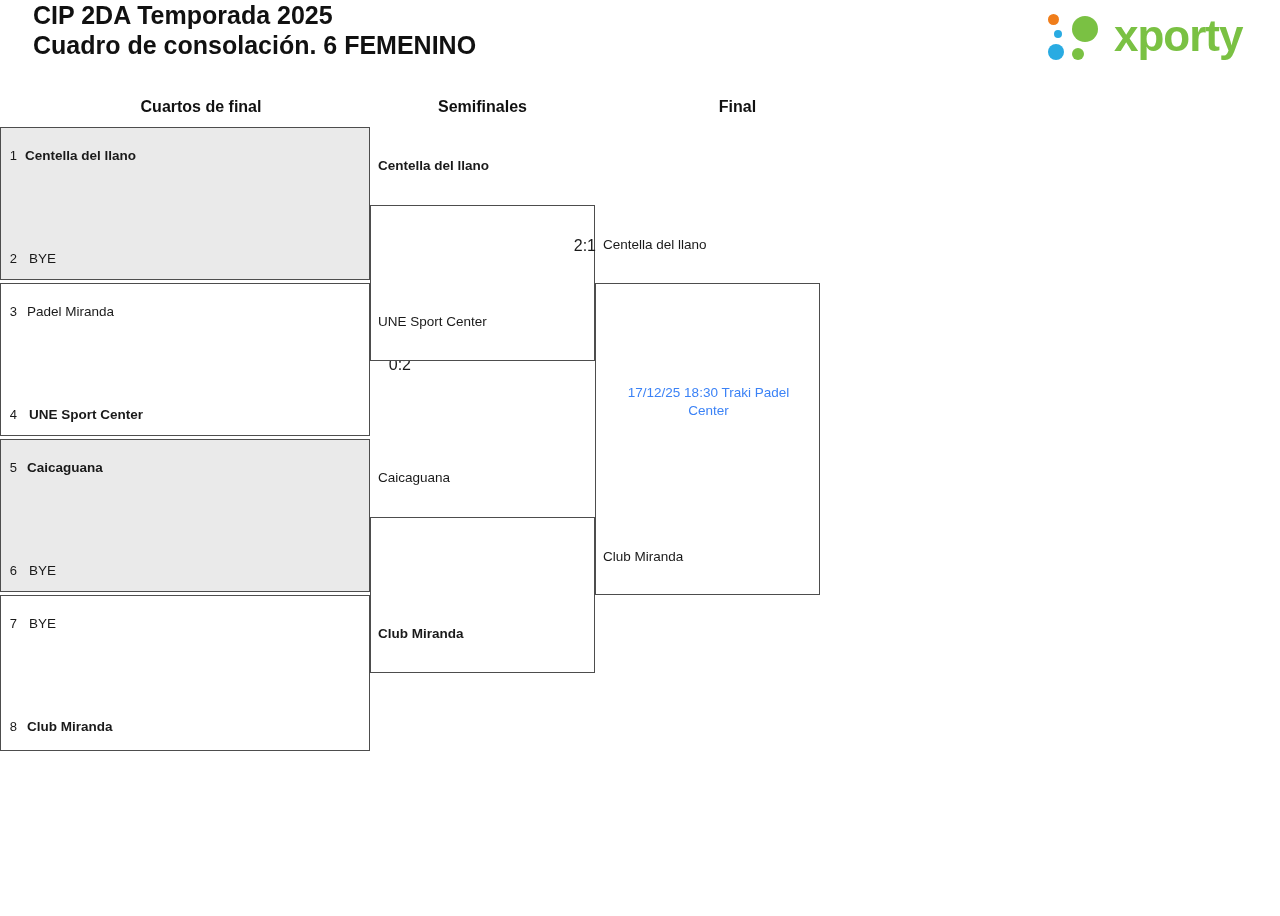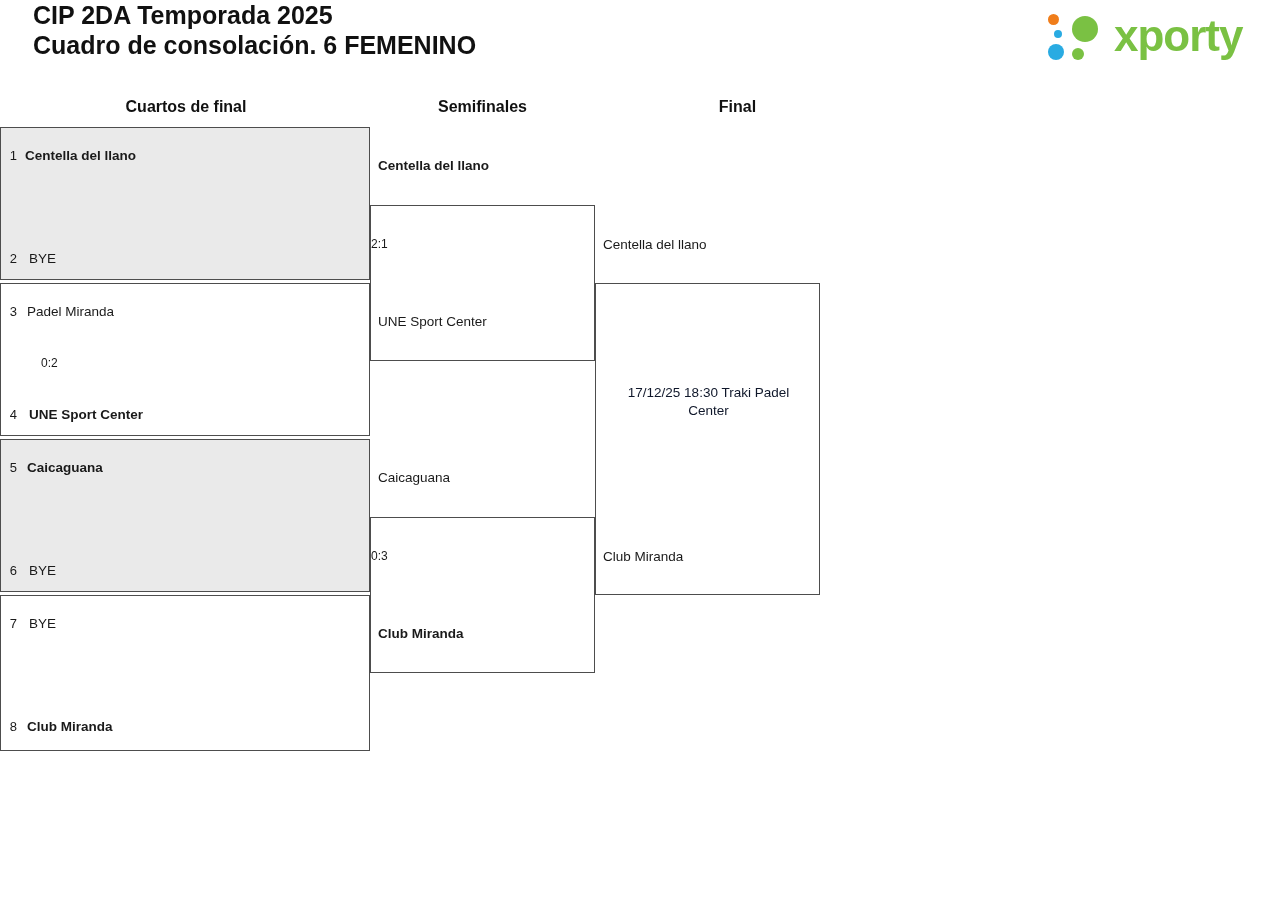--- a/index.html
+++ b/index.html
@@ -53,21 +53,21 @@
 
   
   .round-header {
     position: absolute;
     text-align: center;
     font-size: 16px;
     font-weight: bold;
     color: #111111;
     top: 98px;
   }
-  #round-header-0 { left: 1px;   width: 370px; }
+  #round-header-0 { left: 16px;   width: 370px; }
   #round-header-1 { left: 370px; width: 225px; }
   #round-header-2 { left: 625px; width: 225px; }
 
   
   .match {
     position: absolute;
     box-sizing: border-box;
     border: 1px solid #4d4d4d;
   }
   .match.shaded { background: #eaeaea; }
@@ -82,28 +82,28 @@
   }
   .team {
     position: absolute;
     font-size: 13.5px;
     color: #1a1a1a;
     white-space: nowrap;
   }
   .team.win { font-weight: bold; }
   .score {
     position: absolute;
-    font-size: 12px;
+    font-size: 16px;
     color: #1a1a1a;
-    text-align: left;
+    text-align: right;
   }
   .venue {
     position: absolute;
     font-size: 13.5px;
-    color: #0f172a;
+    color: #3b82f6;
     text-align: center;
     line-height: 18px;
   }
 </style>
 </head>
 <body>
 
 <div id="header-title">
   <span class="line">CIP 2DA Temporada 2025</span>
   <span class="line">Cuadro de consolación. 6 FEMENINO</span>

